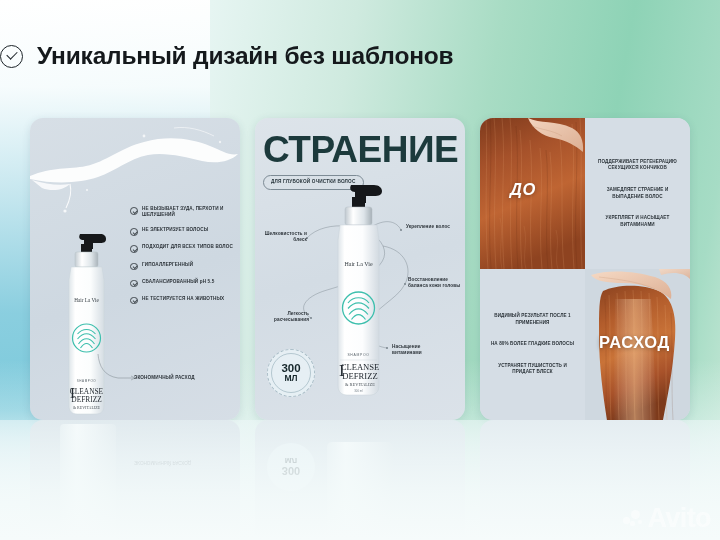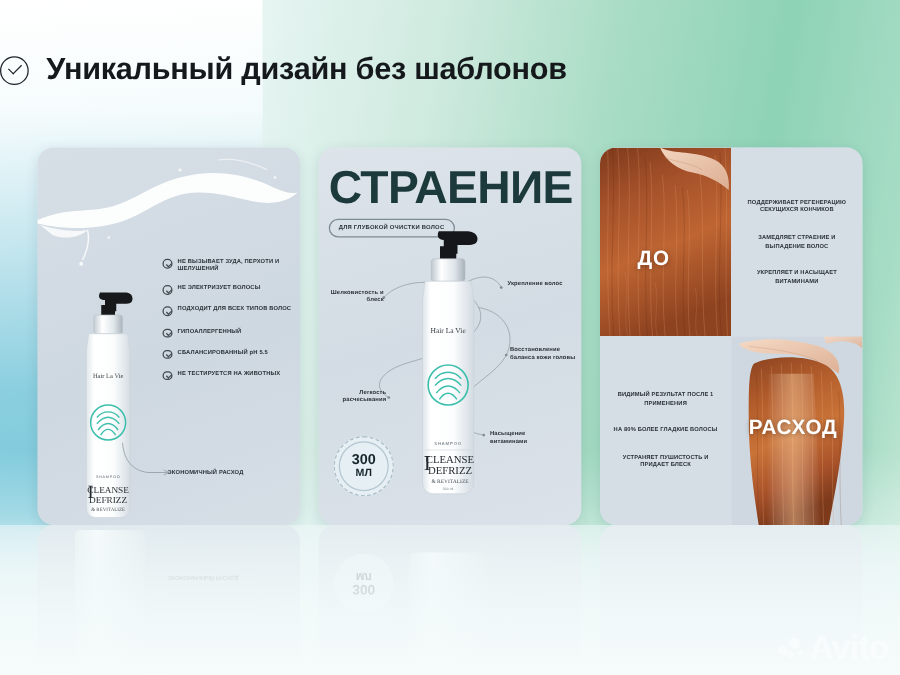--- a/index.html
+++ b/index.html
@@ -394,21 +394,21 @@
             <path d="M96,4 C99,48 93,100 97,151"></path>
         </g>
         <path d="M48,0 C60,6 76,2 92,10 C100,14 104,22 103,34 C96,28 86,22 74,20 C62,18 52,10 48,0 Z" fill="url(#skinA)"></path>
         <path d="M52,8 C62,12 72,12 82,18" stroke="#c99a7c" stroke-width="0.6" fill="none" opacity="0.6"></path>
         <g opacity="0.35" stroke="#f0b282" stroke-width="0.35" fill="none">
           <path d="M20,100 C24,116 18,132 22,151"></path>
             <path d="M44,108 C48,124 42,138 46,151"></path>
           <path d="M76,112 C80,126 74,140 78,151"></path>
         </g>
       </svg>
-      <span class="q-overlay-label" style="left:30px; top:80px;">ДО</span>
+      <span class="q-overlay-label" style="left:30px; top:62px;font-style:italic;">ДО</span>
     </div>
 
     <div class="q" id="q-tr">
       <div class="q-textblock">
         <div class="q-text">ПОДДЕРЖИВАЕТ РЕГЕНЕРАЦИЮ СЕКУЩИХСЯ КОНЧИКОВ</div>
         <div class="q-text">ЗАМЕДЛЯЕТ СТРАЕНИЕ И ВЫПАДЕНИЕ ВОЛОС</div>
         <div class="q-text">УКРЕПЛЯЕТ И НАСЫЩАЕТ ВИТАМИНАМИ</div>
       </div>
     </div>
 

